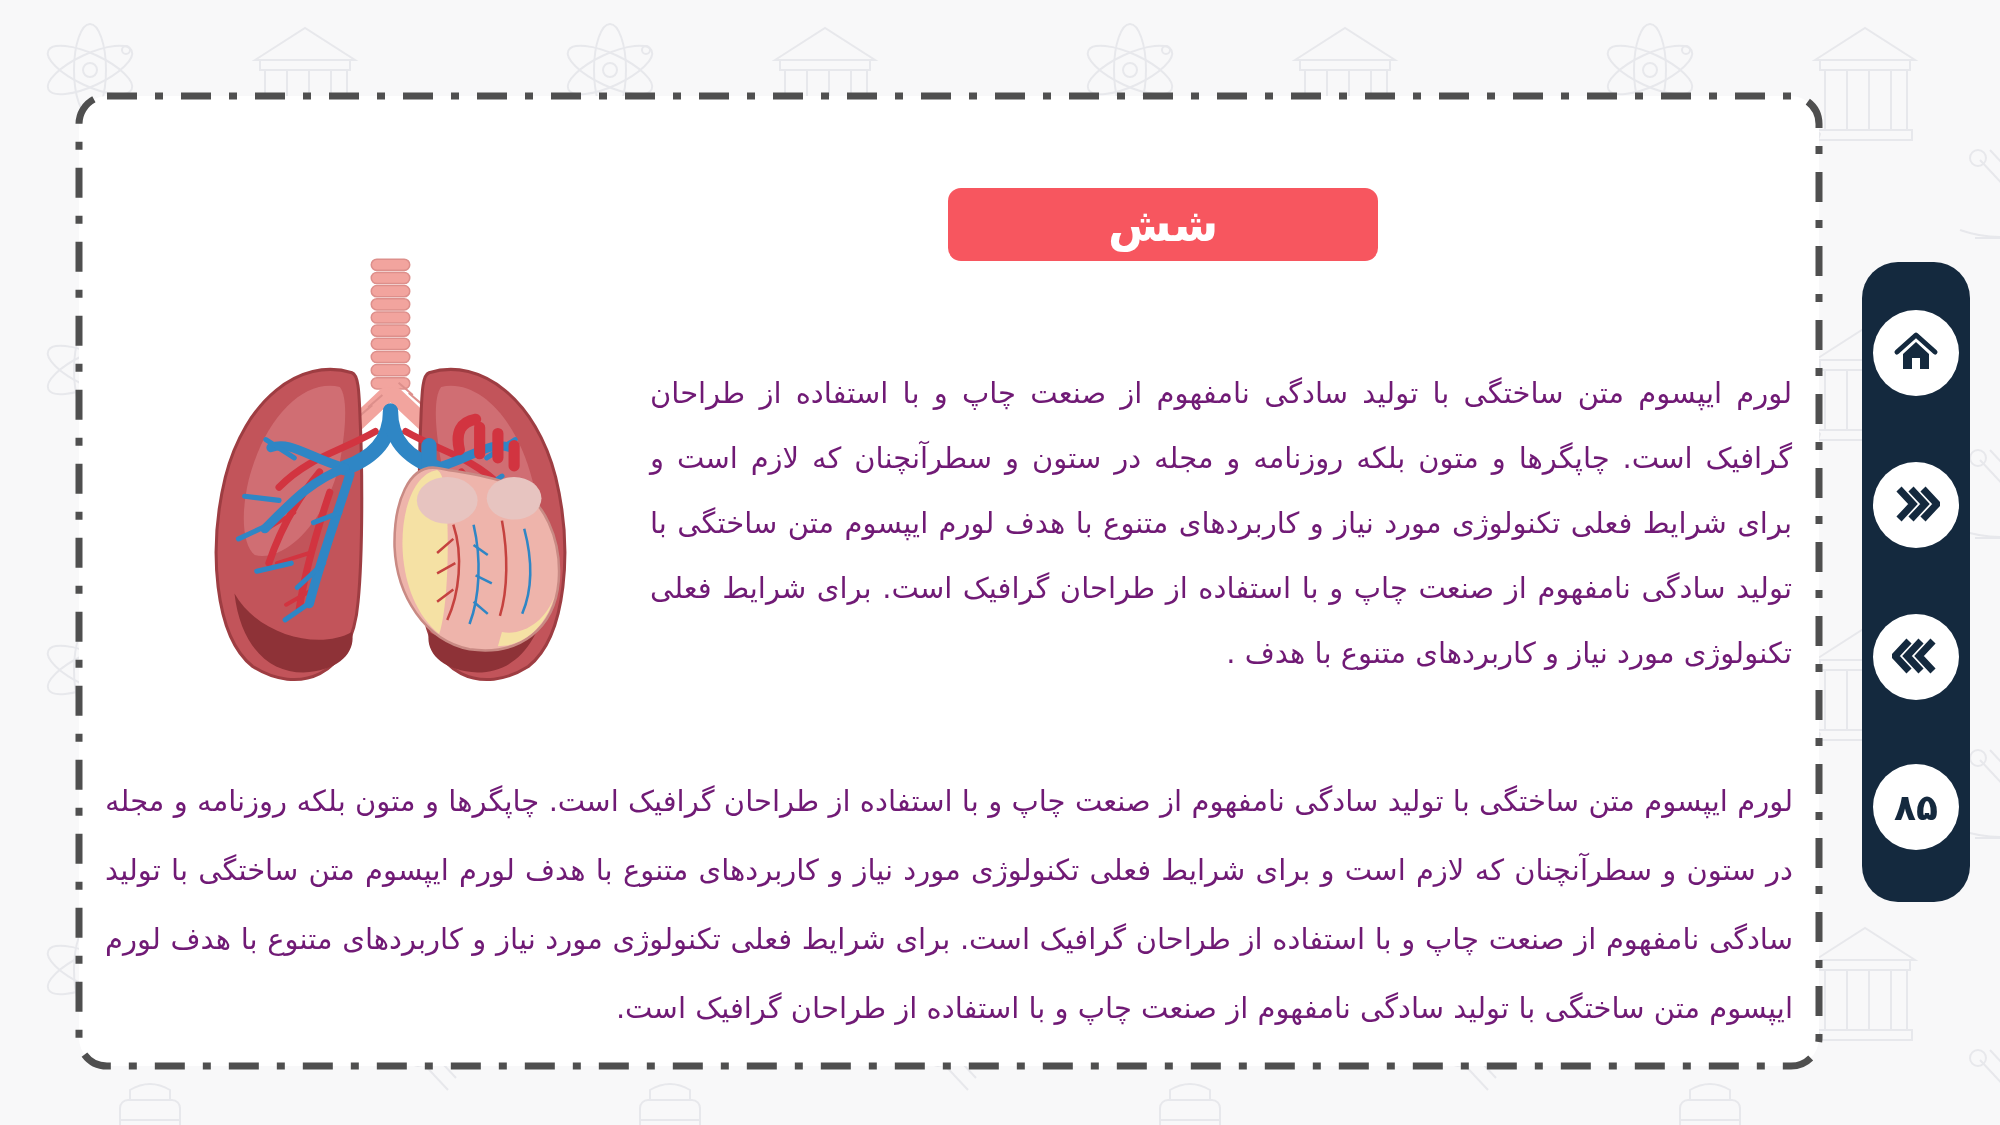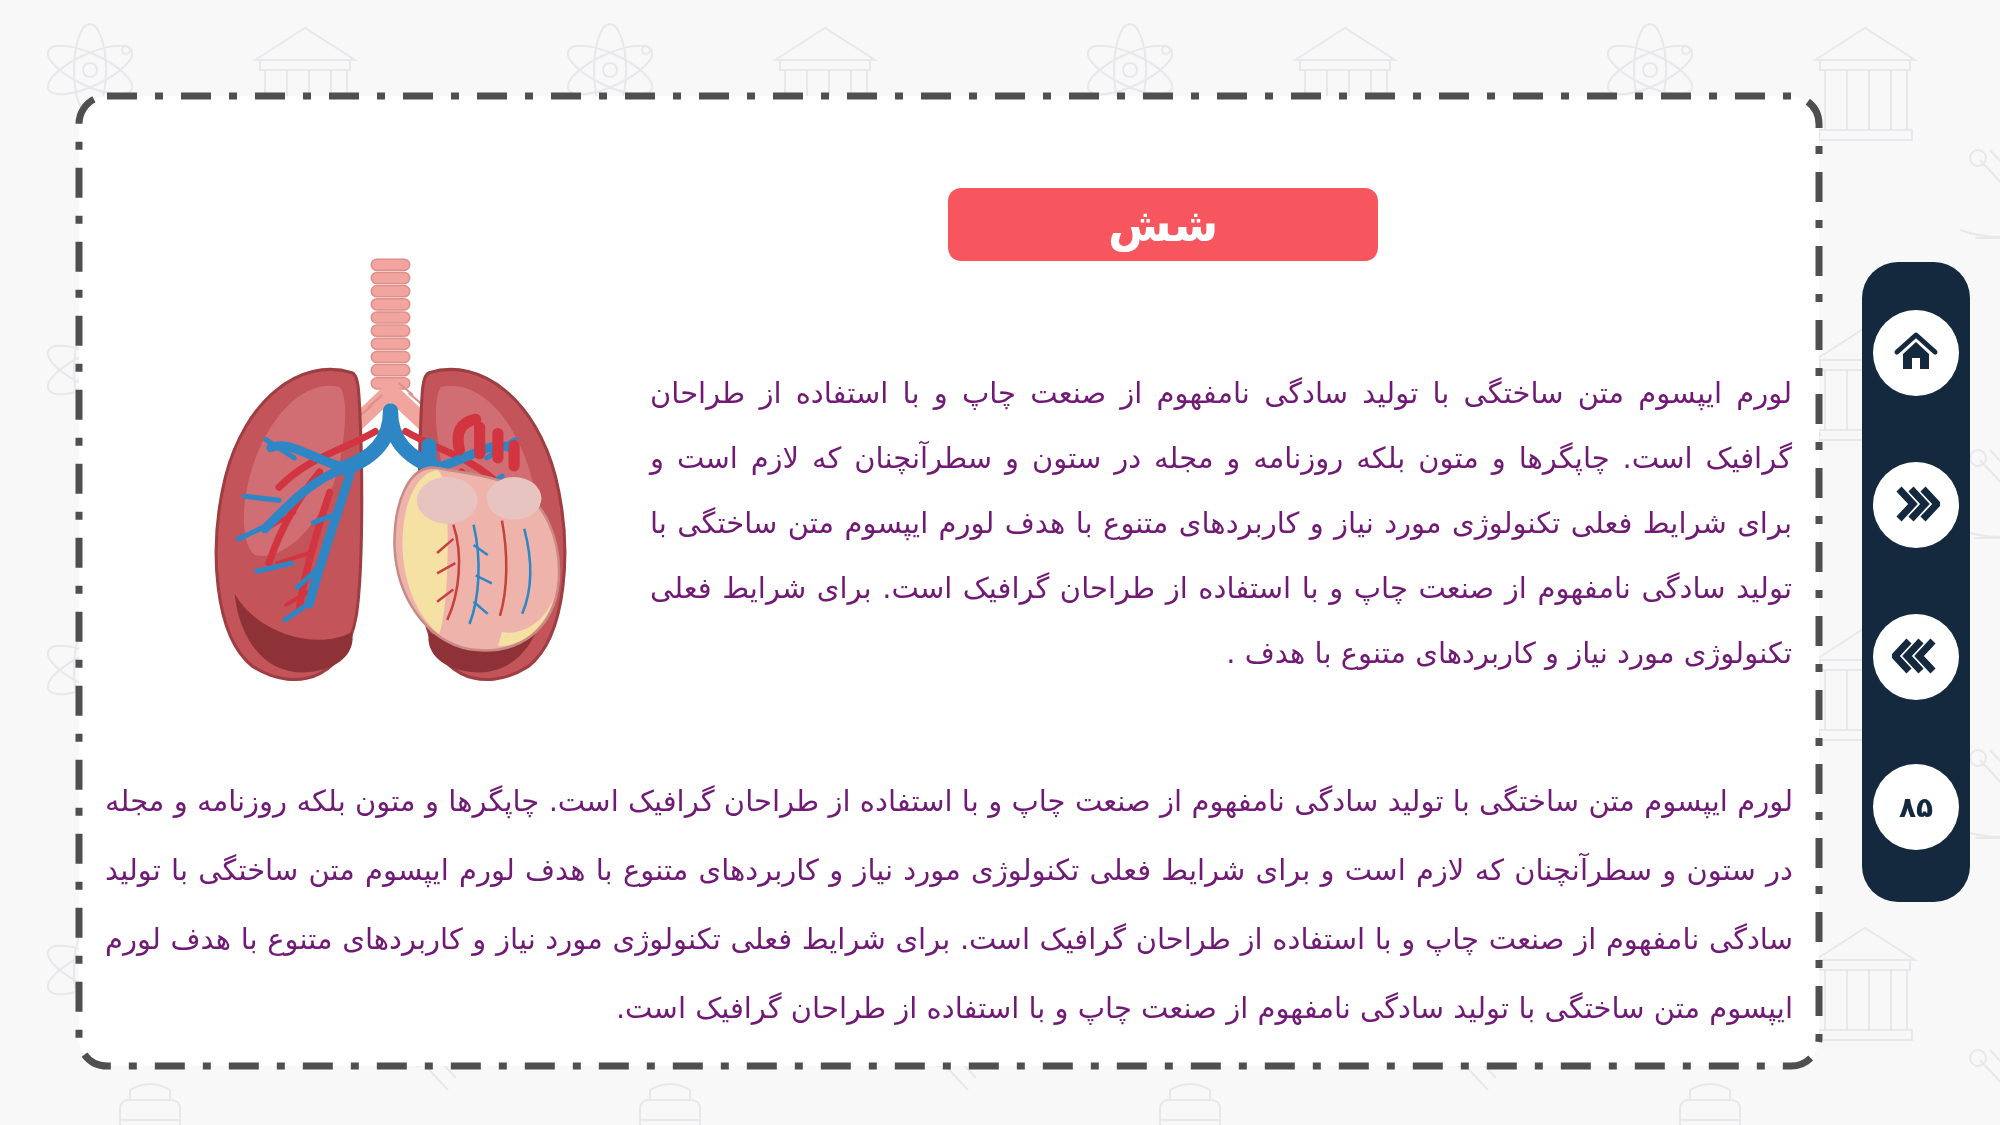--- a/index.html
+++ b/index.html
@@ -28,21 +28,21 @@
   .sidebar{
     position:absolute;left:1862px;top:262px;width:108px;height:640px;z-index:3;
     border-radius:36px;
   }
   .nav-circle{
     position:absolute;left:11px;width:86px;height:86px;border-radius:50%;
     background:#ffffff;display:flex;align-items:center;justify-content:center;
     border:none;padding:0;cursor:pointer;
   }
   .nav-1{top:48px;} .nav-2{top:200px;} .nav-3{top:352px;} .nav-4{top:502px;cursor:default;}
-  .page-num{font-size:28px;font-weight:bold;line-height:1;padding-top:2px;}
+  .page-num{font-size:36px;font-weight:bold;line-height:1;padding-top:2px;}
 </style>
 </head>
 <body>
 
 <svg class="bg-pattern" width="2000" height="1125" aria-hidden="true">
   <defs>
     <pattern id="bgdoodles" width="520" height="300" patternUnits="userSpaceOnUse">
       <g fill="none" stroke="#c9cad2" stroke-width="2" opacity="0.35">
         <circle cx="90" cy="70" r="7"></circle>
         <ellipse cx="90" cy="70" rx="46" ry="16" transform="rotate(25 90 70)"></ellipse>

